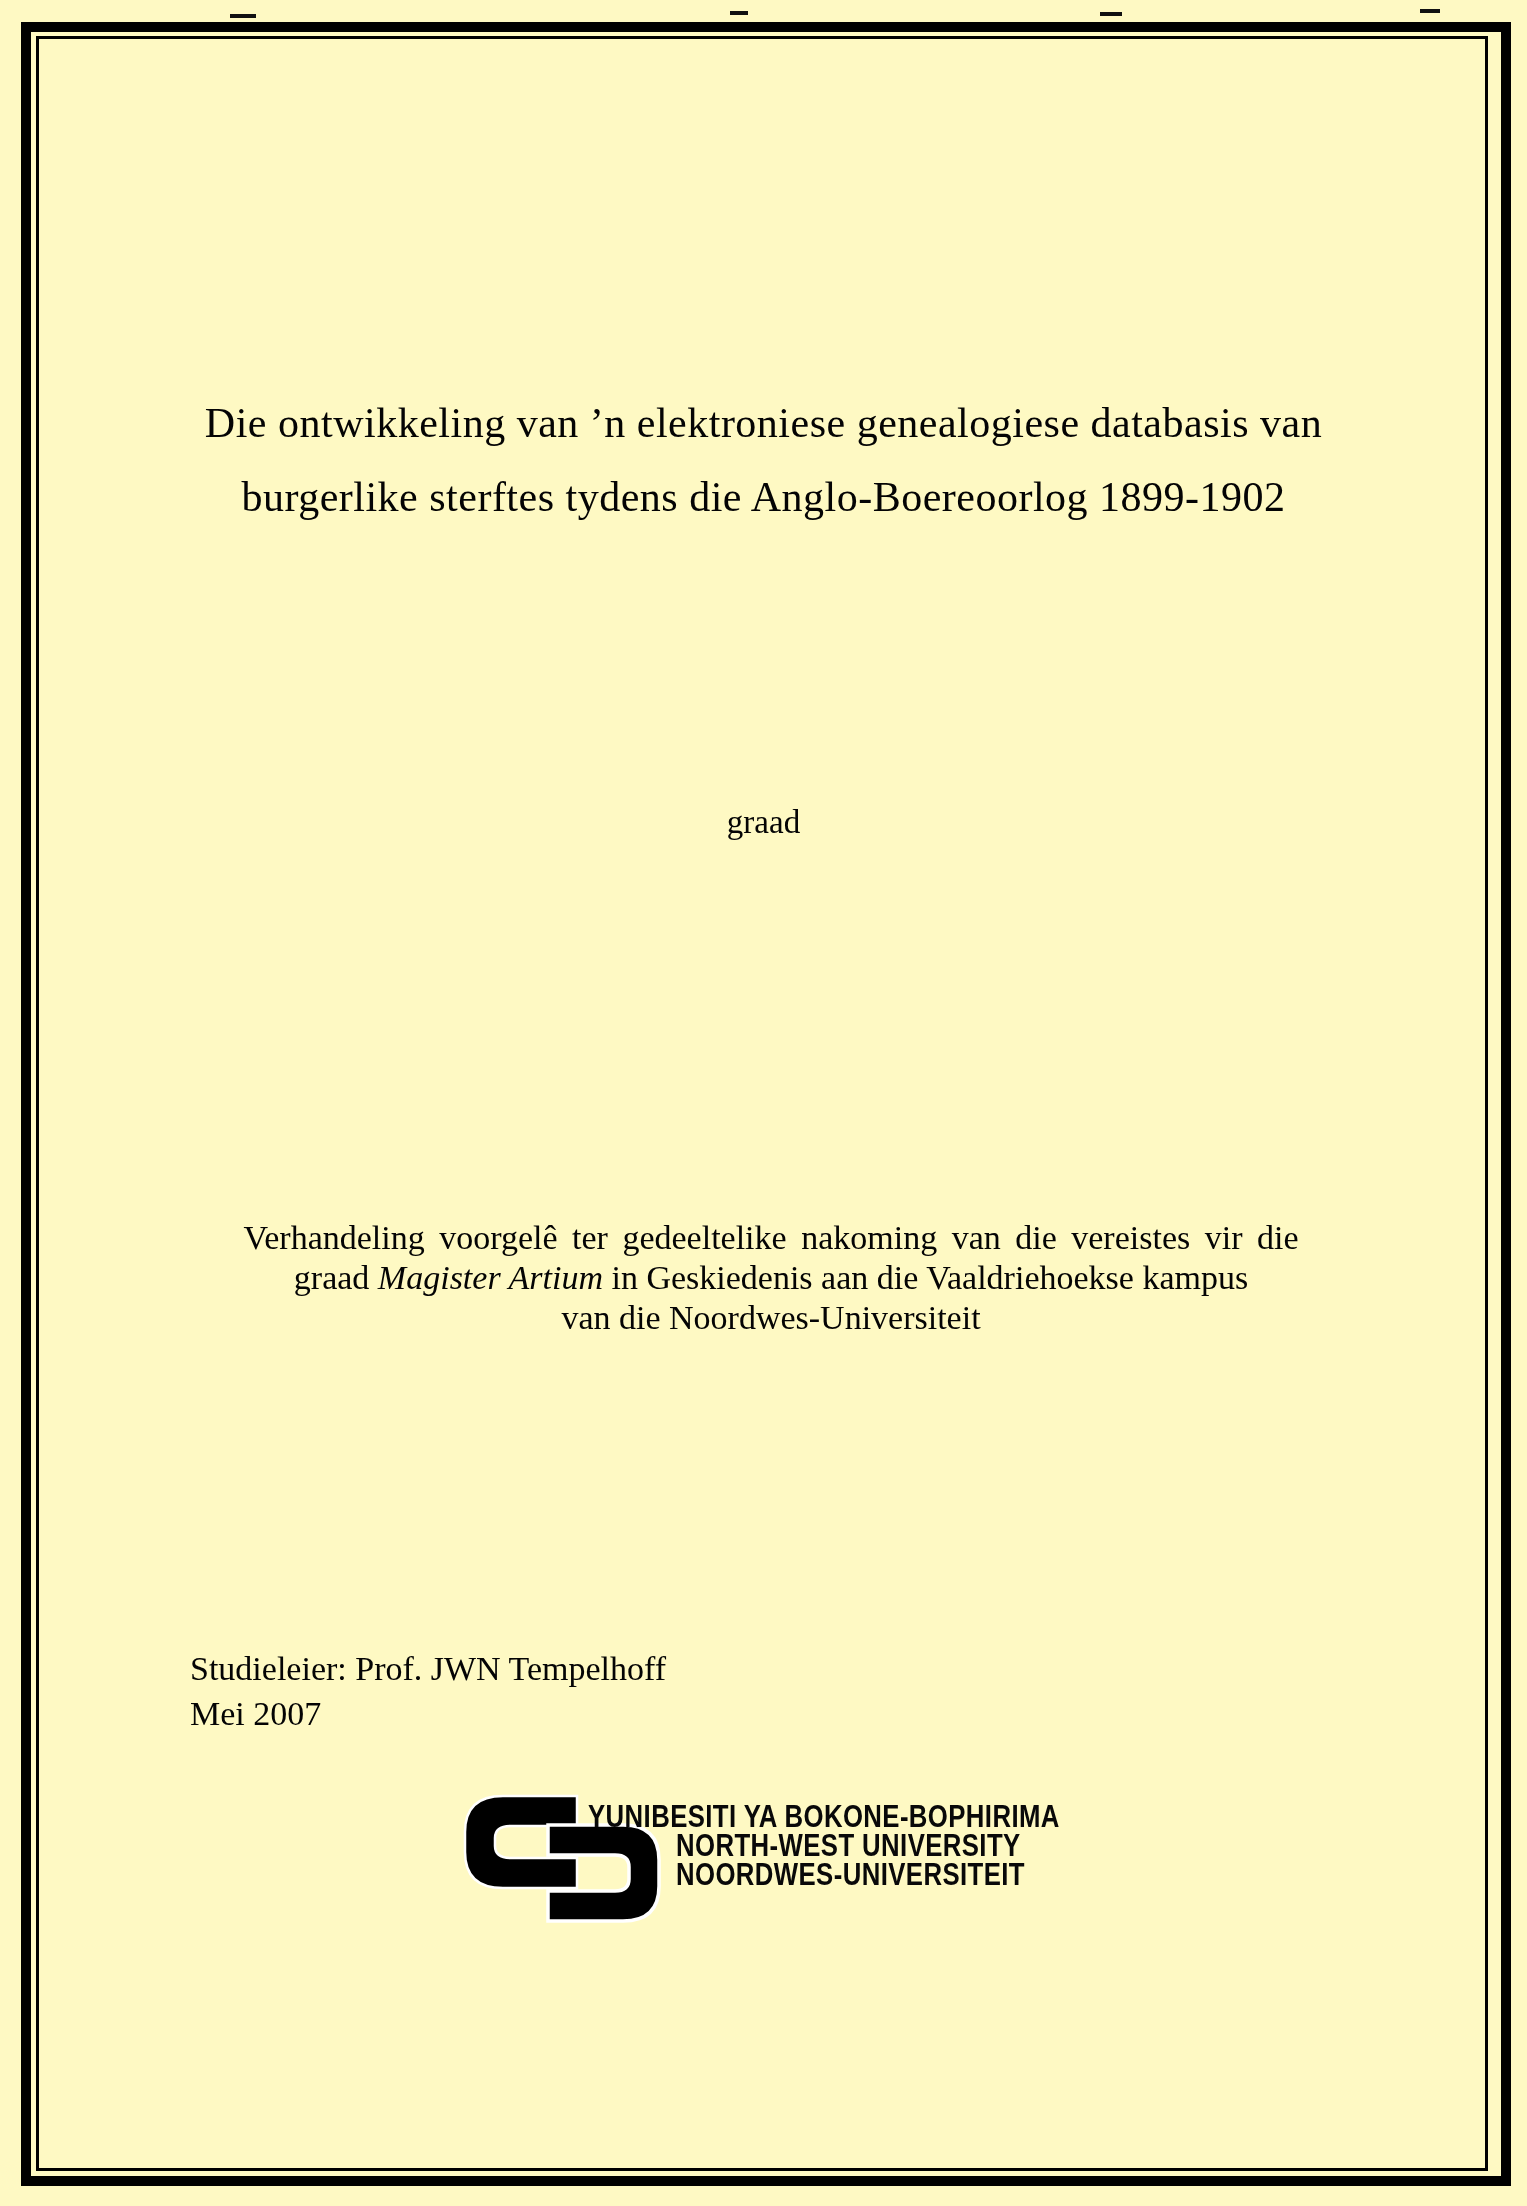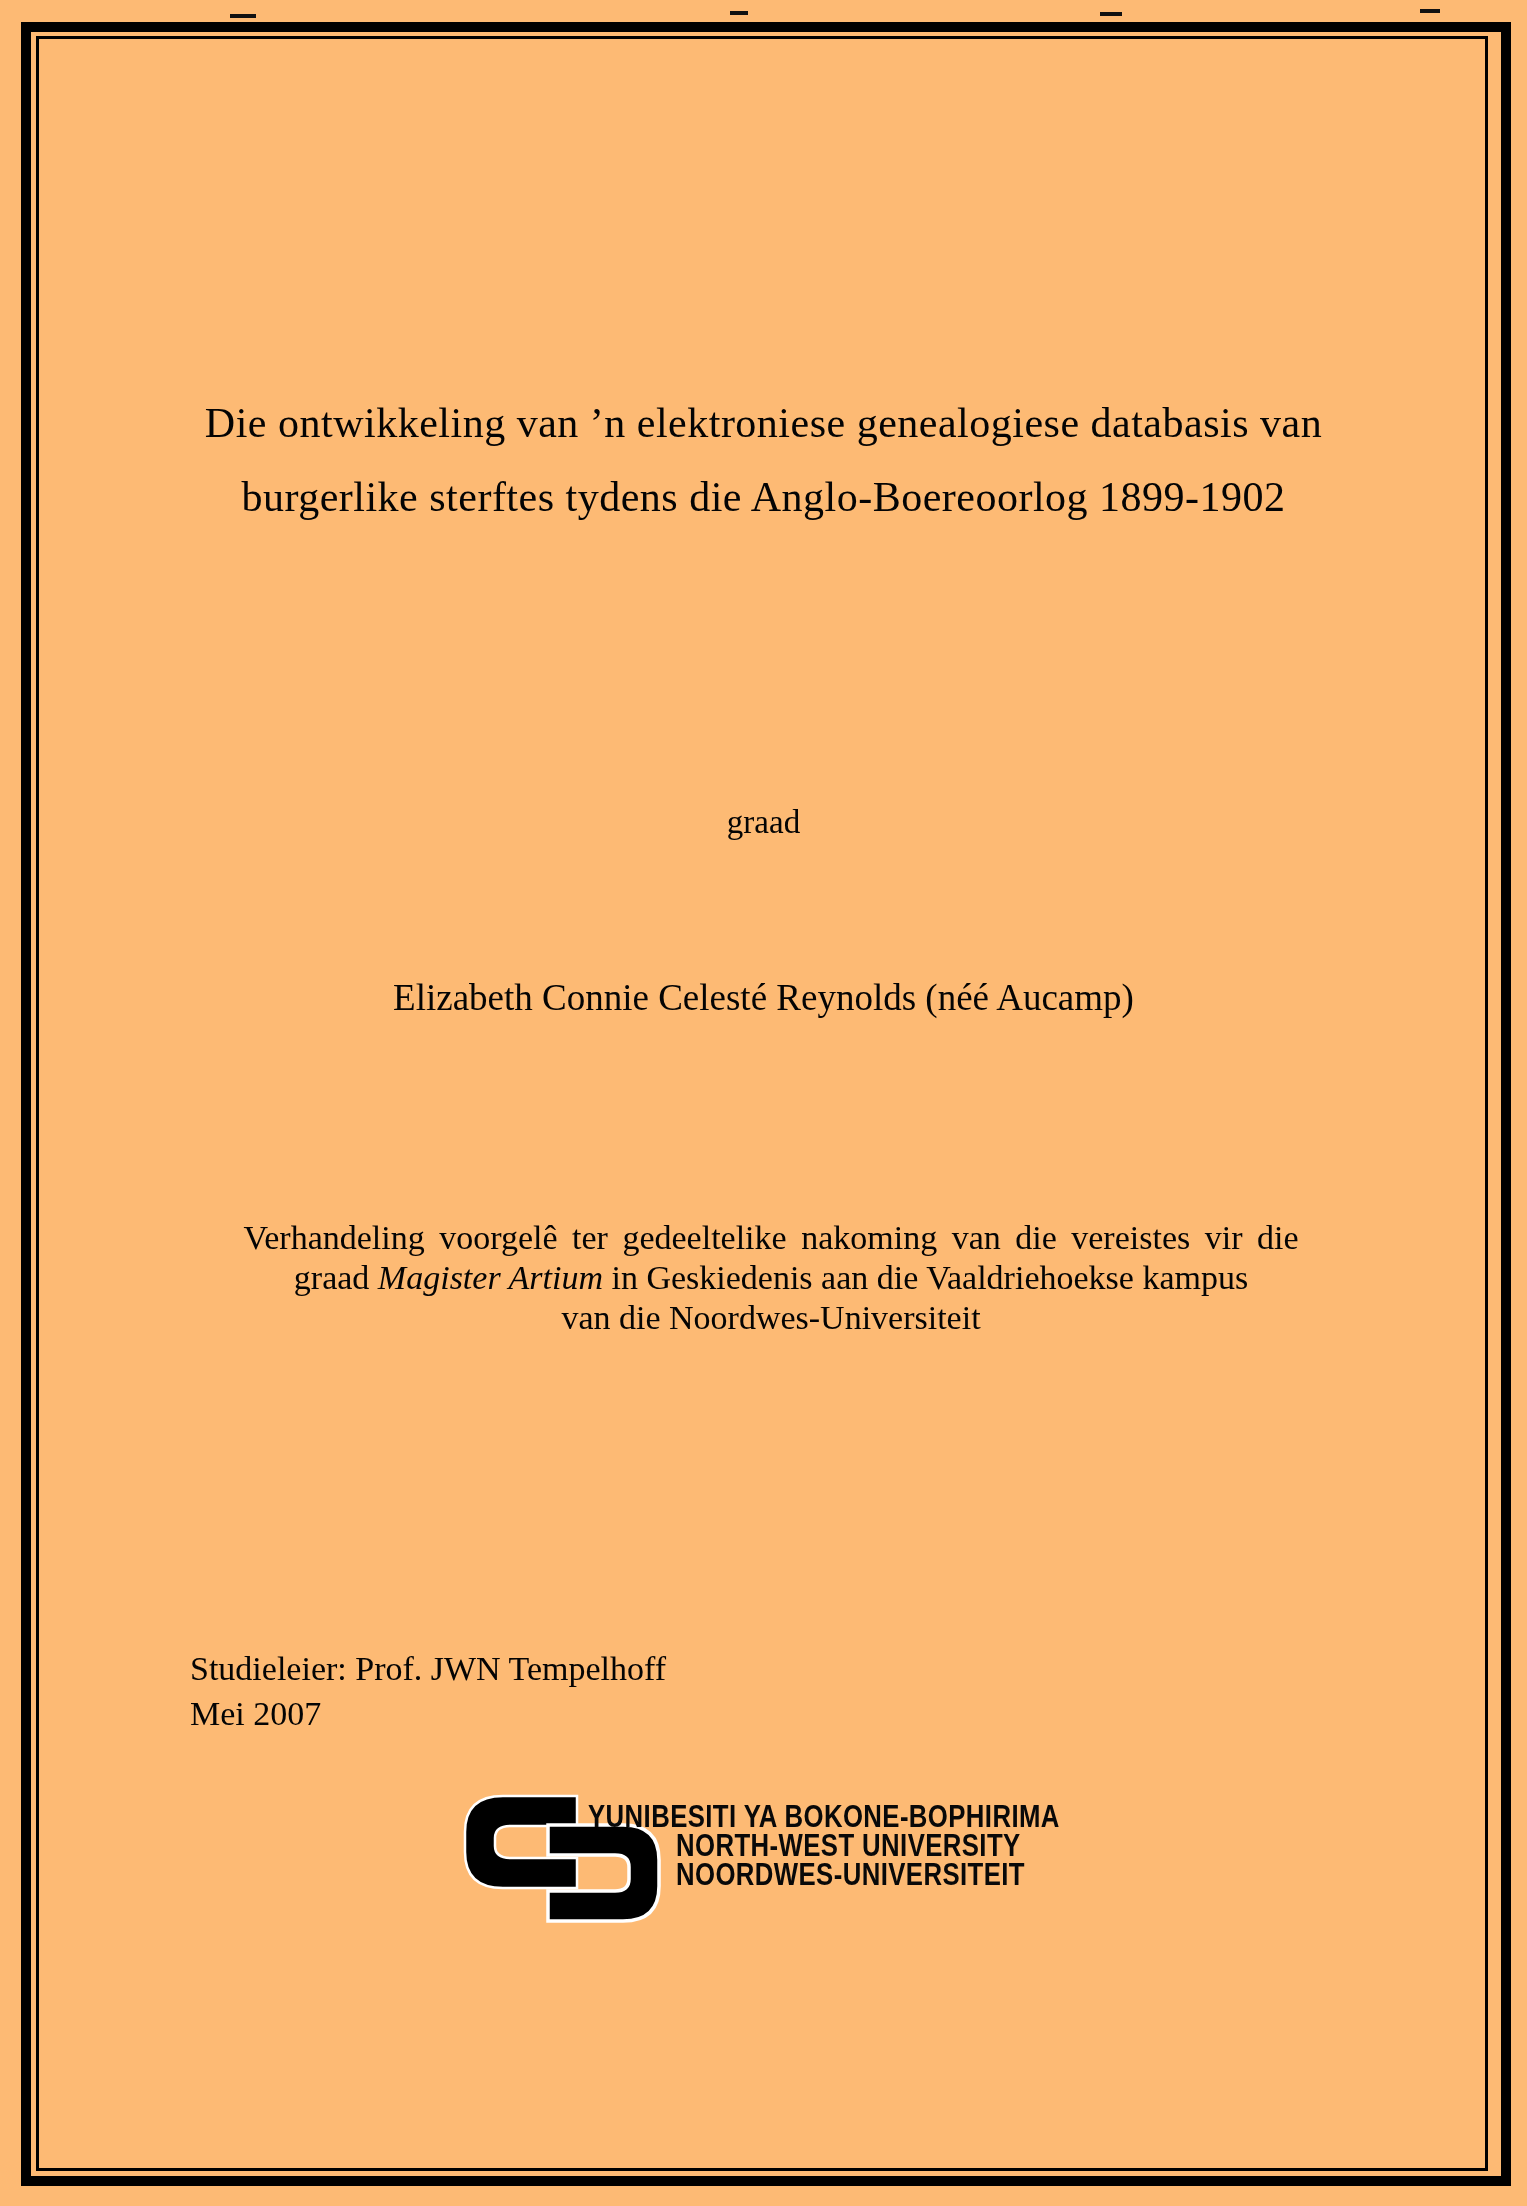--- a/index.html
+++ b/index.html
@@ -4,21 +4,21 @@
 <style>
   html, body {
     margin: 0;
     padding: 0;
     background: #e8e8e8;
   }
   .page {
     position: relative;
     width: 1527px;
     height: 2206px;
-    background: #fdba74;
+    background: #fef9c3;
     overflow: hidden;
     font-family: "Liberation Serif", "DejaVu Serif", serif;
     color: #040404;
   }
   .frame-outer {
     position: absolute;
     left: 21px;
     top: 22px;
     width: 1490px;
     height: 2164px;
@@ -127,21 +127,20 @@
   <div class="frame-outer"></div>
   <div class="frame-inner"></div>
 
   <div class="title-block">
     <div class="title-line1">Die ontwikkeling van ’n elektroniese genealogiese databasis van</div>
     <div class="title-line2">burgerlike sterftes tydens die Anglo-Boereoorlog 1899-1902</div>
   </div>
 
   <div class="byline">graad</div>
 
-  <div class="author">Elizabeth Connie Celesté Reynolds (néé Aucamp)</div>
 
   <div class="submission">
     <div class="justified-line">Verhandeling voorgelê ter gedeeltelike nakoming van die vereistes vir die</div>
     <div><span>graad </span><span class="italic">Magister Artium</span><span> in Geskiedenis aan die Vaaldriehoekse kampus</span></div>
     <div>van die Noordwes-Universiteit</div>
   </div>
 
   <div class="supervisor-block">
     <div>Studieleier: Prof. JWN Tempelhoff</div>
     <div>Mei 2007</div>

